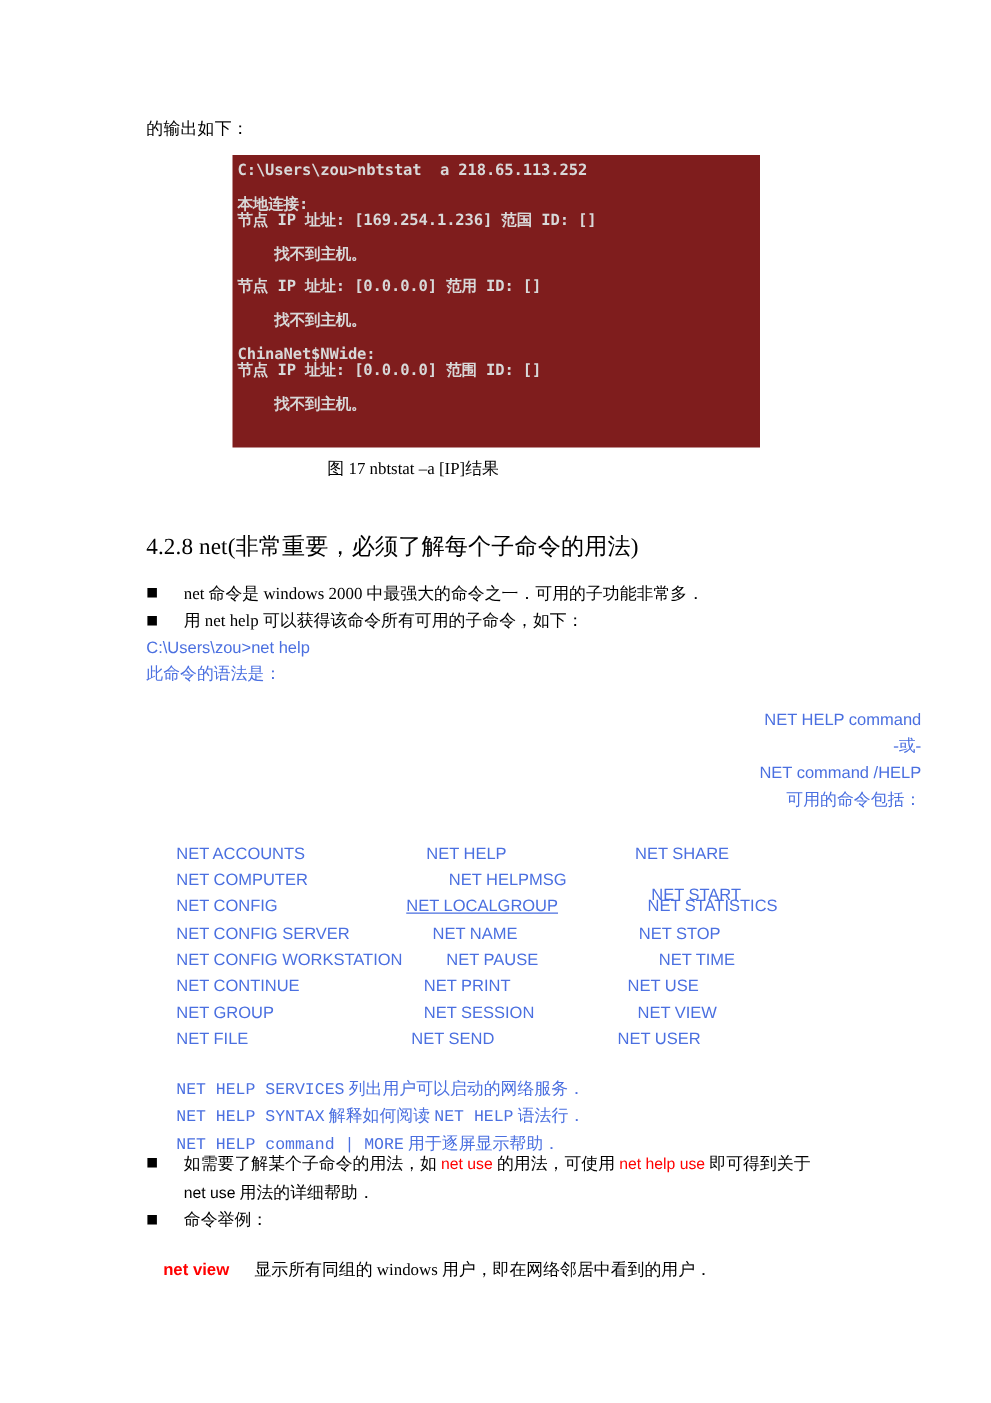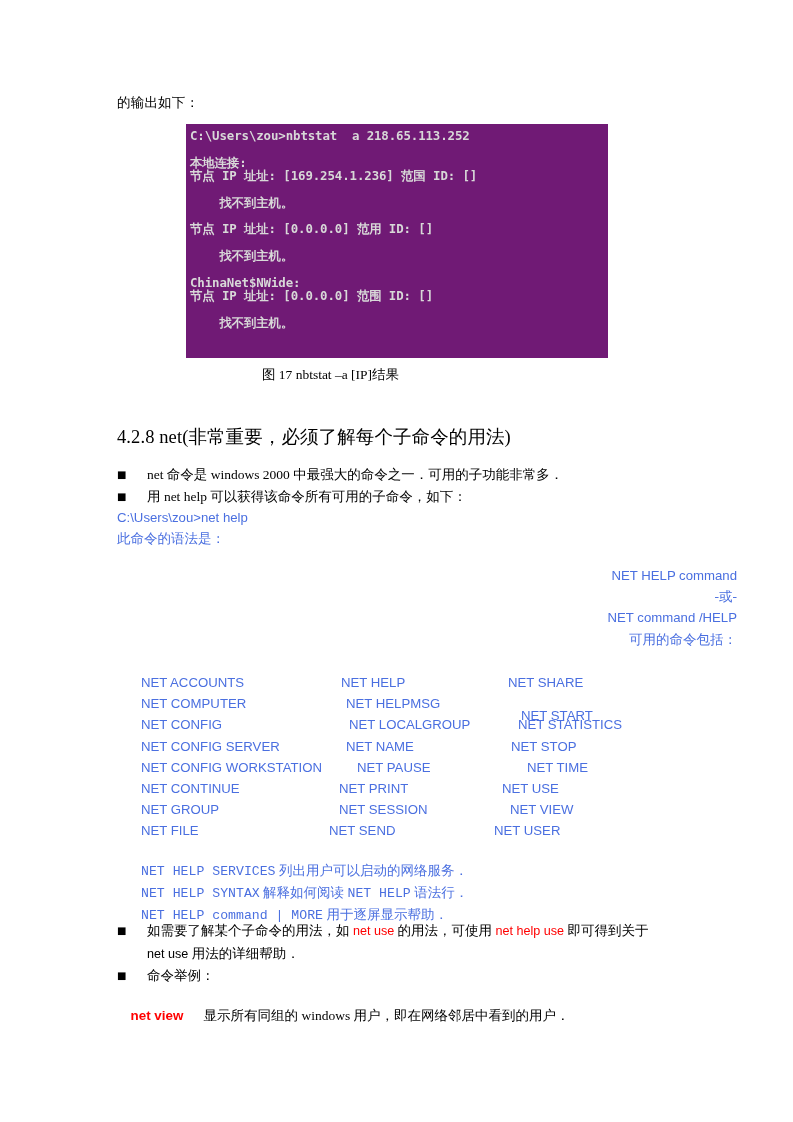--- a/index.html
+++ b/index.html
@@ -33,21 +33,21 @@
     letter-spacing: 0.2px;
   }
 
   
   .terminal {
     position: absolute;
     left: 186px;
     top: 124px;
     width: 422px;
     height: 234px;
-    background: #701a75;
+    background: #7f1d1d;
     color: #d8d8d8;
     font-family: "DejaVu Sans Mono", "Liberation Mono", monospace;
     font-size: 12.4px;
     line-height: 13.6px;
     font-weight: bold;
     padding: 5px 0 0 4px;
     box-sizing: border-box;
     overflow: hidden;
     letter-spacing: -0.1px;
   }
@@ -252,26 +252,26 @@
   </div>
 
   <div class="cmd-table" id="cmd-table">
       <div class="cmd-row">
         <span class="cmd-c1">NET ACCOUNTS</span>
         <span class="cmd-c2" style="left: 200px;">NET HELP</span>
         <span class="cmd-c3" style="left: 367px;">NET SHARE</span>
       </div>
       <div class="cmd-row">
         <span class="cmd-c1">NET COMPUTER</span>
-        <span class="cmd-c2" style="left: 205px; text-align: center;">NET HELPMSG</span>
+        <span class="cmd-c2" style="left: 218px; text-align: center;">NET HELPMSG</span>
         <span class="cmd-c3" style="left: 380px; margin-top: 12px;">NET START</span>
       </div>
       <div class="cmd-row">
         <span class="cmd-c1">NET CONFIG</span>
-        <span class="cmd-c2" style="left: 208px;">NET LOCALGROUP</span>
+        <span class="cmd-c2" style="left: 184px; text-decoration: underline;">NET LOCALGROUP</span>
         <span class="cmd-c3" style="left: 377px;">NET STATISTICS</span>
       </div>
       <div class="cmd-row">
         <span class="cmd-c1">NET CONFIG SERVER</span>
         <span class="cmd-c2" style="left: 205px;">NET NAME</span>
         <span class="cmd-c3" style="left: 370px;">NET STOP</span>
       </div>
       <div class="cmd-row">
         <span class="cmd-c1">NET CONFIG WORKSTATION</span>
         <span class="cmd-c2" style="left: 216px;">NET PAUSE</span>

